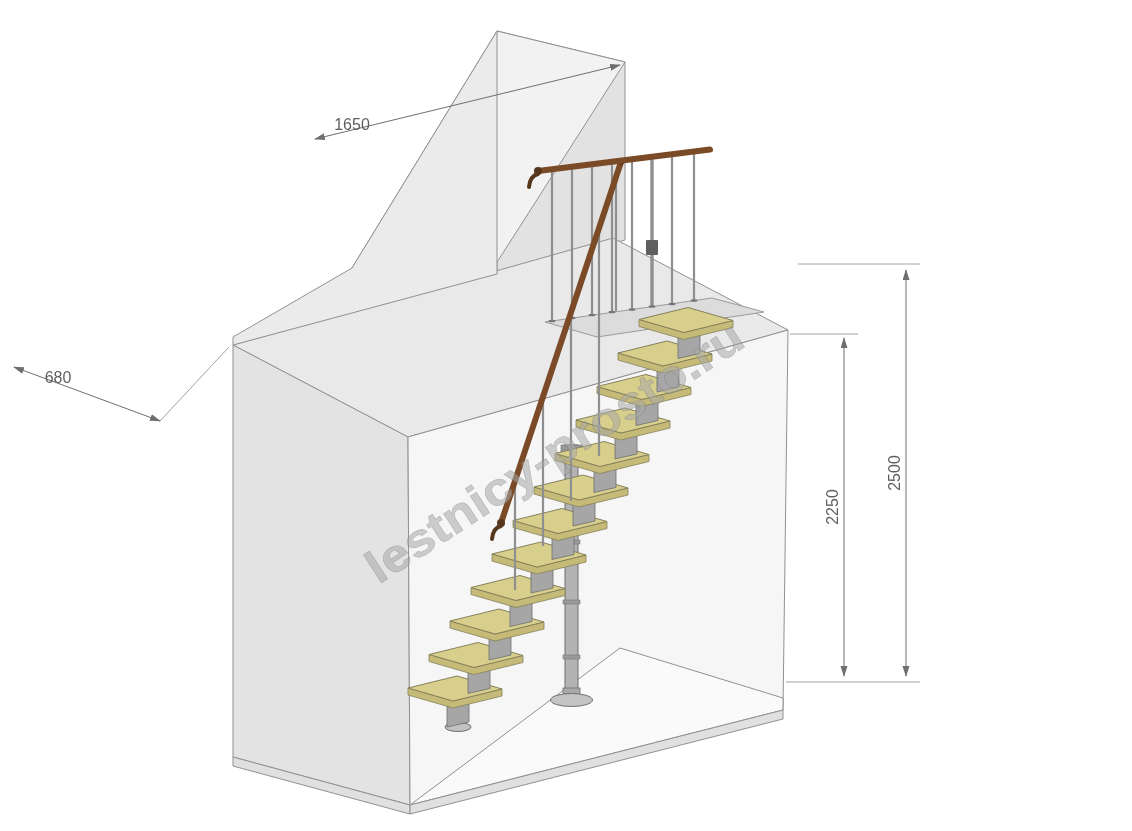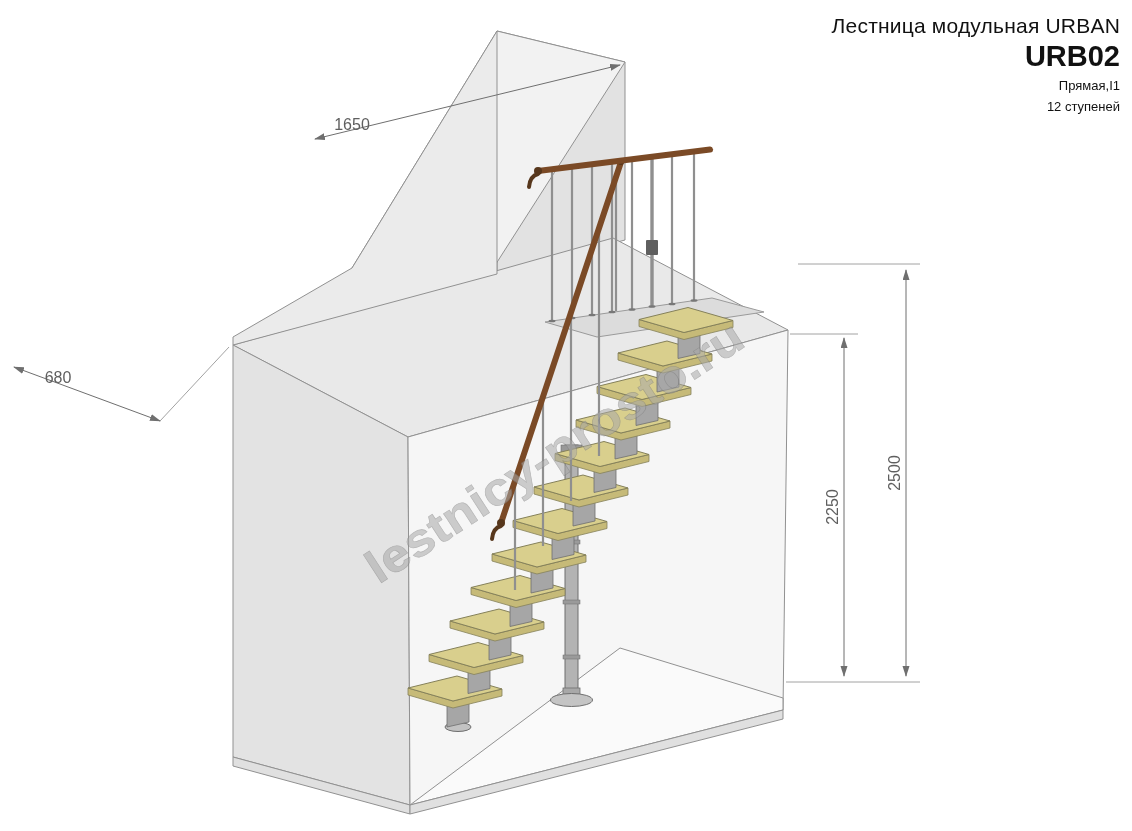--- a/index.html
+++ b/index.html
@@ -13,26 +13,20 @@
   .dimtxt{font-size:16px;fill:#5f5f5f;}
   .edge{stroke:#919191;stroke-width:1;}
   .dimline{stroke:#6f6f6f;stroke-width:1;fill:none;}
   .extline{stroke:#8a8a8a;stroke-width:0.8;fill:none;}
 </style>
 </head>
 <body>
 
 <div class="stage">
 
-  <div class="title-block">
-    <div class="brand">Лестница модульная URBAN</div>
-    <div class="model">URB02</div>
-    <div class="sub">Прямая,I1</div>
-    <div class="sub">12 ступеней</div>
-  </div>
 
   <svg class="scene" width="1132" height="831" viewBox="0 0 1132 831">
 
     <defs>
       <marker id="arrow" markerWidth="11" markerHeight="8" refX="10" refY="3.5" orient="auto-start-reverse">
         <path d="M0,0 L11,3.5 L0,7 Z" fill="#6f6f6f"></path>
       </marker>
       <g id="stepShape">
         <polygon points="-8,12 14,7 14,34 -8,39" fill="#a6a6a6" stroke="#6e6e6e" stroke-width="0.8"></polygon>
         <polygon points="-47,0 -2,13 47,1 47,8 -2,20 -47,7" fill="#c6ba78" stroke="#85815a" stroke-width="0.8"></polygon>

